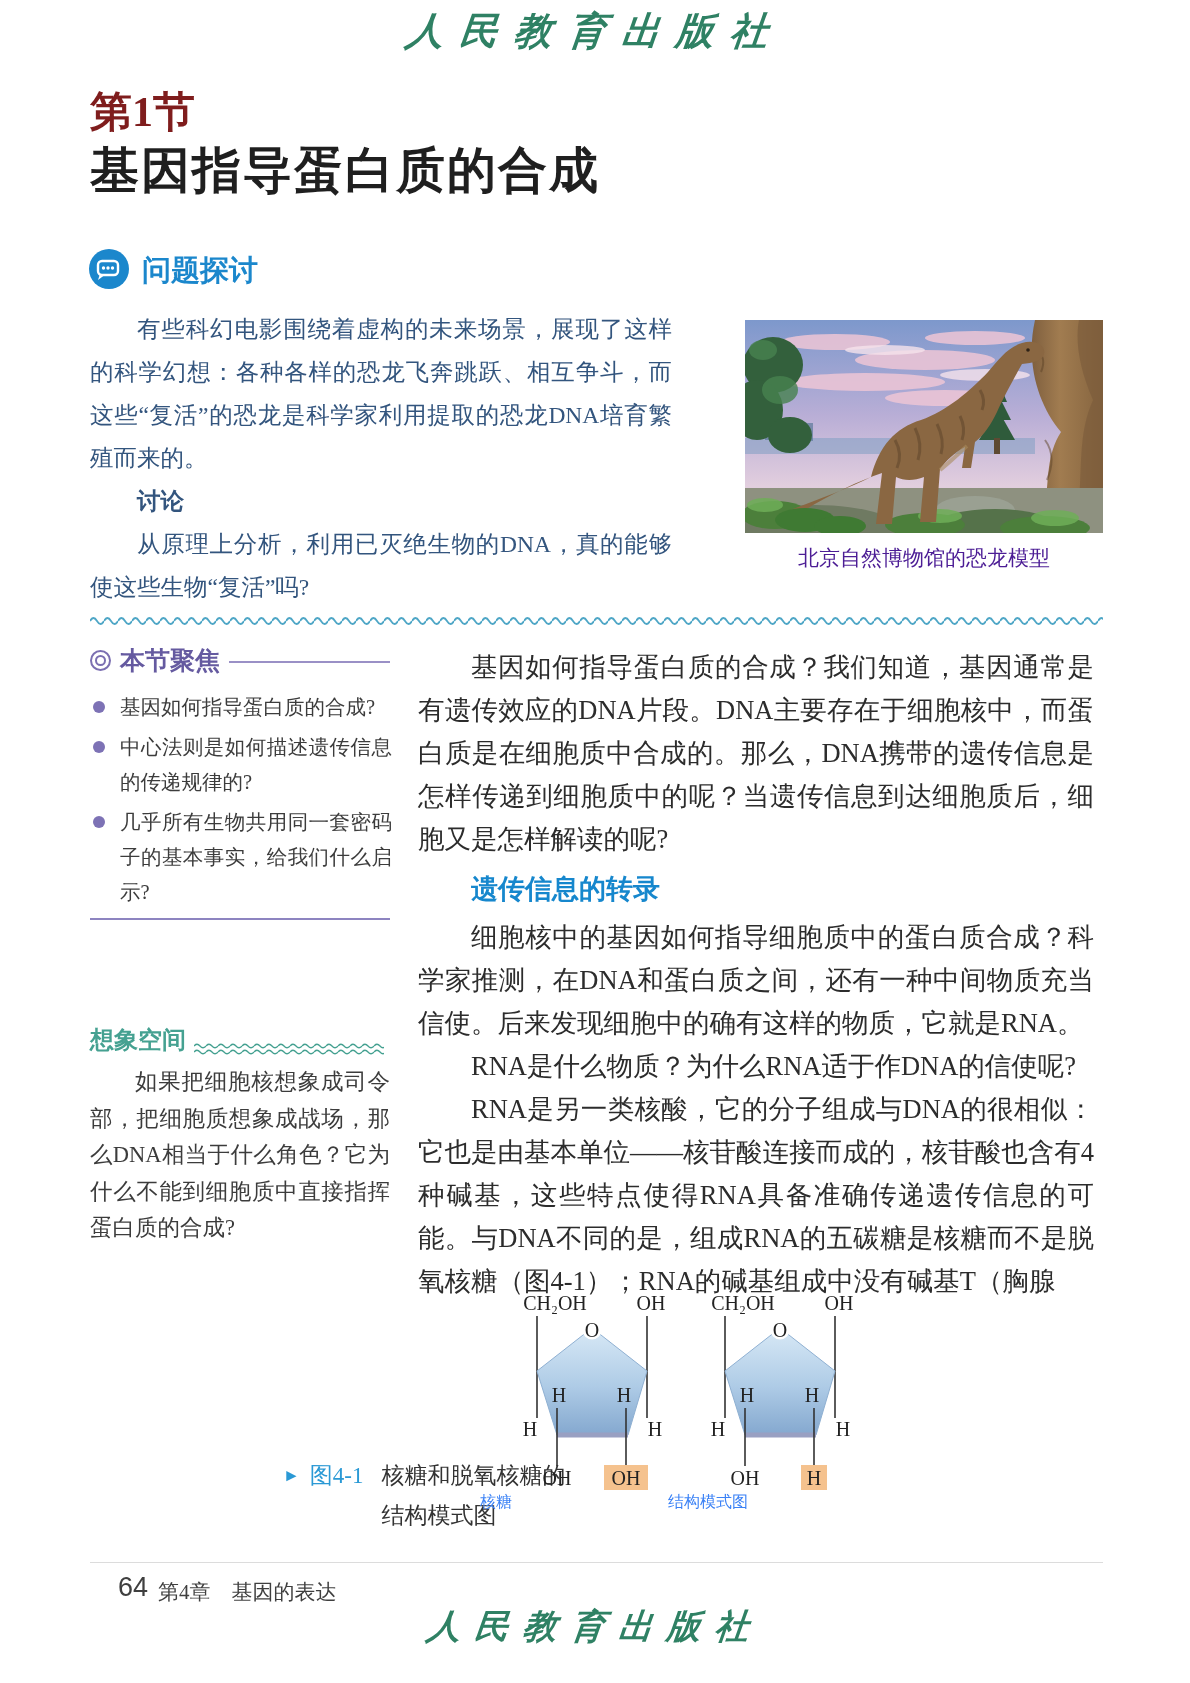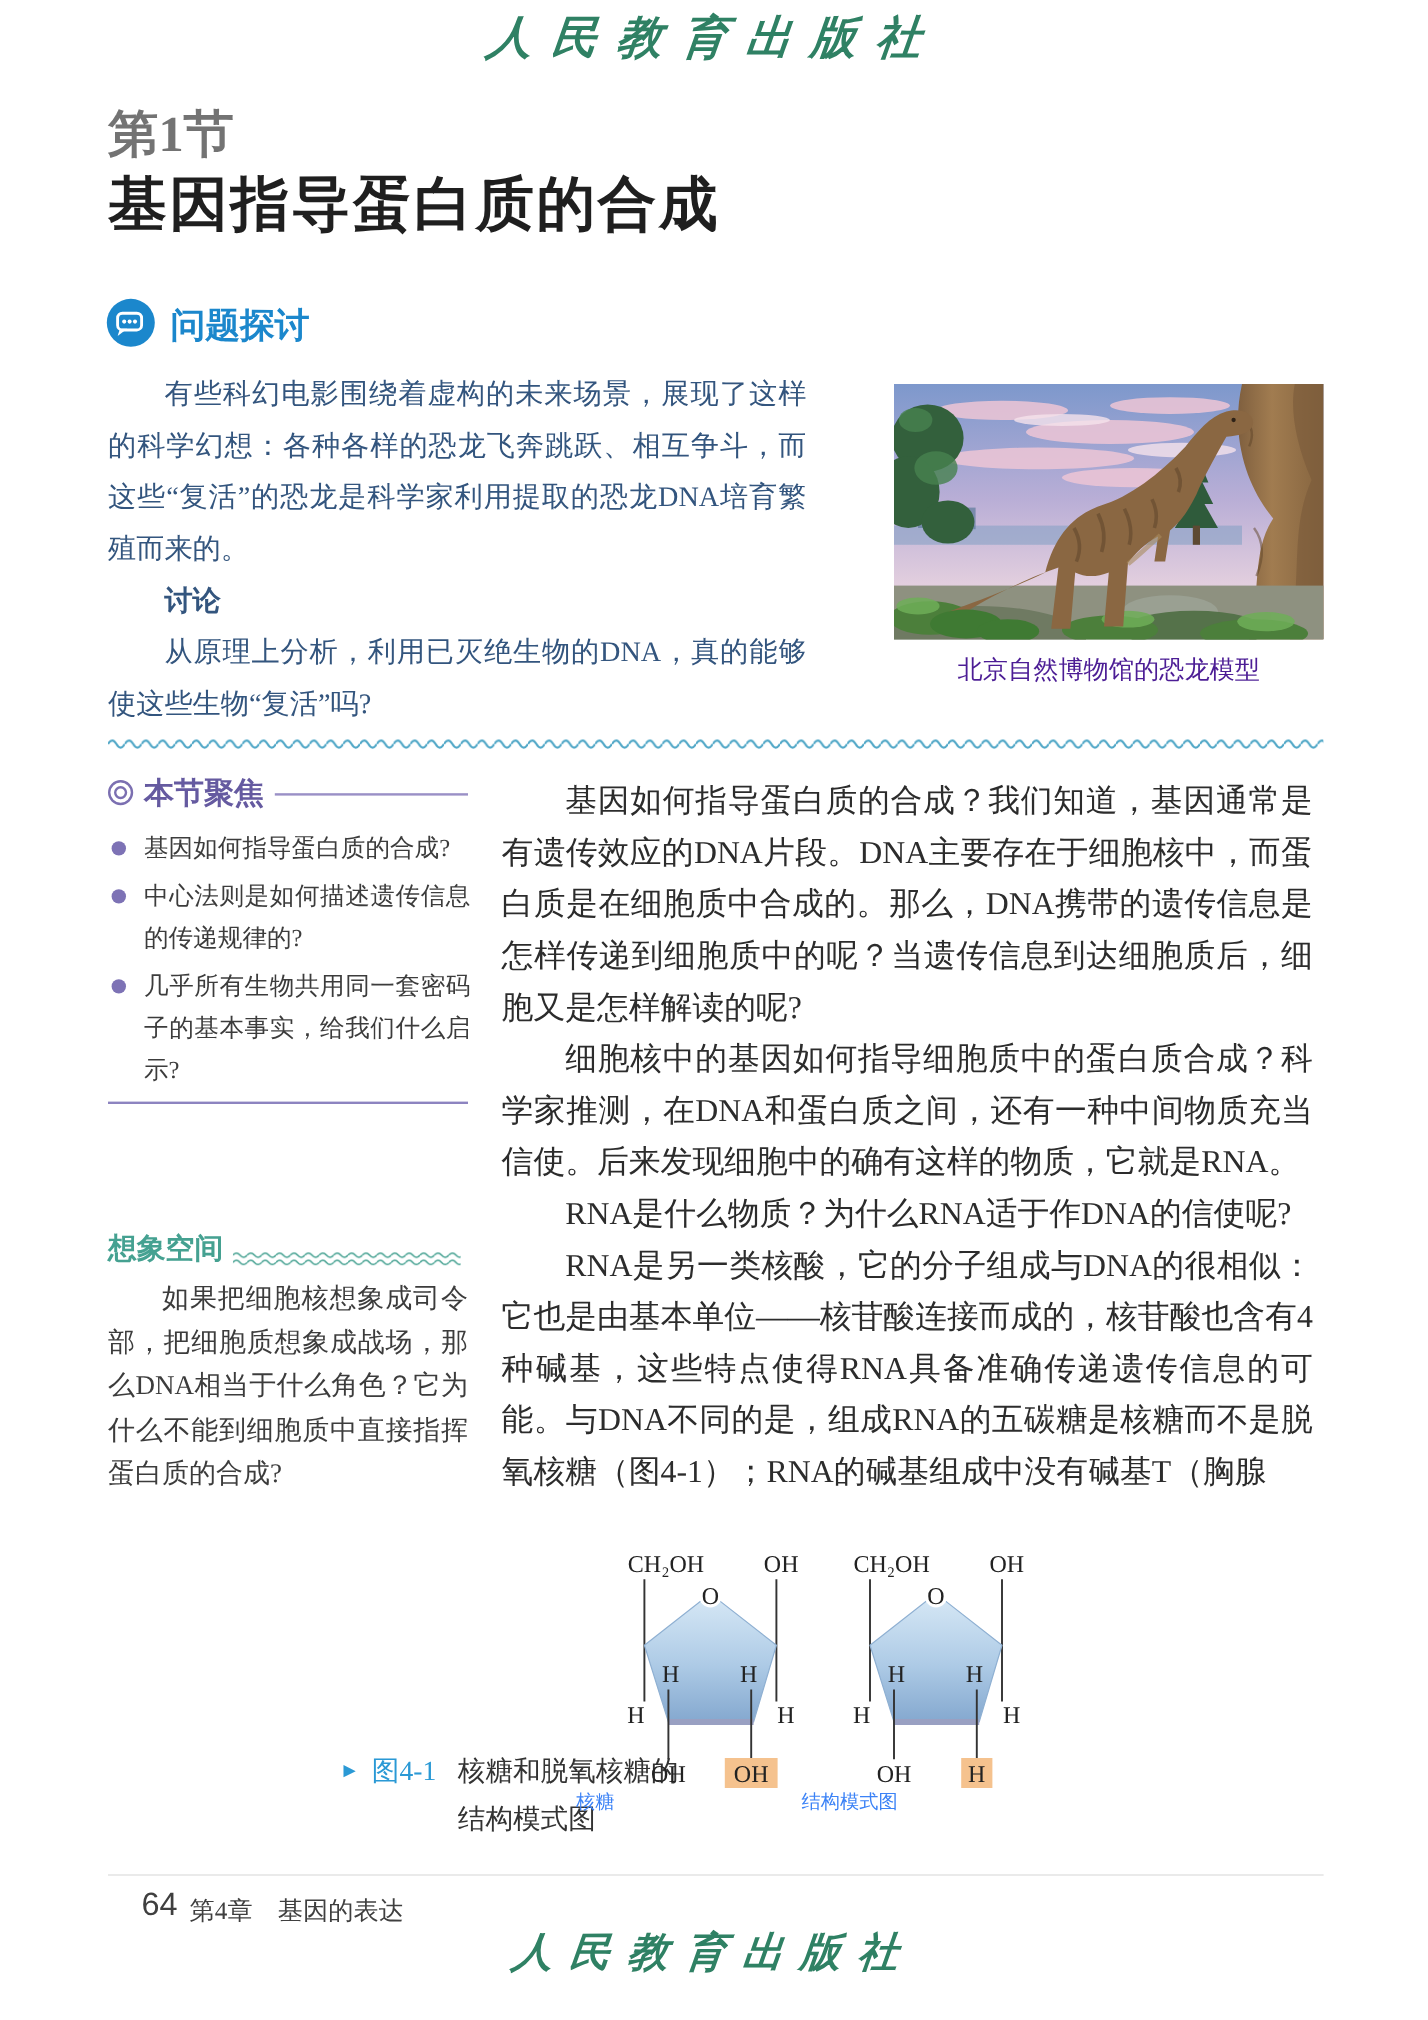--- a/index.html
+++ b/index.html
@@ -5,21 +5,21 @@
   html,body{margin:0;padding:0;background:#ffffff;}
   .page{position:relative;width:1190px;height:1683px;background:#fff;overflow:hidden;
         font-family:"Liberation Serif","DejaVu Serif",serif;color:#2e2e2e;}
   .abs{position:absolute;}
 
   .logo{left:0;right:0;text-align:center;color:#2f8164;font-family:"DejaVu Serif",serif;
         font-style:italic;font-weight:bold;transform:skewX(-6deg);}
   .logo-top{top:6px;font-size:38px;letter-spacing:16px;}
   .logo-bottom{top:1604px;font-size:34px;letter-spacing:14px;}
 
-  .sec-num{left:90px;top:84px;font-size:42px;font-weight:bold;color:#737373;}
+  .sec-num{left:90px;top:84px;font-size:42px;font-weight:bold;color:#7f1d1d;}
   .sec-title{left:90px;top:138px;font-size:49px;font-weight:bold;color:#1f1f1f;letter-spacing:2px;}
 
   .qt-head{left:88px;top:248px;display:flex;align-items:center;gap:12px;}
   .qt-head .label{font-family:"Liberation Sans","DejaVu Sans",sans-serif;font-weight:bold;
                   font-size:29px;color:#1b87cc;}
   .qt-body{left:90px;top:308px;width:582px;font-size:23.5px;line-height:43px;color:#33557e;text-align:justify;}
   .qt-body p{margin:0;text-indent:2em;}
   .qt-body .qt-label{font-weight:bold;}
 
   .photo{left:745px;top:320px;width:358px;height:213px;}
@@ -222,20 +222,21 @@
   <div class="abs imag-head">
     <span class="label">想象空间</span>
     <svg width="190" height="14">
         <rect width="190" height="14" fill="url(#waveTeal)"></rect>
       </svg>
   </div>
   <div class="abs imag-body">如果把细胞核想象成司令部，把细胞质想象成战场，那么DNA相当于什么角色？它为什么不能到细胞质中直接指挥蛋白质的合成?</div>
 
   <div class="abs main-col">
     <p>基因如何指导蛋白质的合成？我们知道，基因通常是有遗传效应的DNA片段。DNA主要存在于细胞核中，而蛋白质是在细胞质中合成的。那么，DNA携带的遗传信息是怎样传递到细胞质中的呢？当遗传信息到达细胞质后，细胞又是怎样解读的呢?</p>
+    <h3>遗传信息的转录</h3>
     <p>细胞核中的基因如何指导细胞质中的蛋白质合成？科学家推测，在DNA和蛋白质之间，还有一种中间物质充当信使。后来发现细胞中的确有这样的物质，它就是RNA。</p>
     <p>RNA是什么物质？为什么RNA适于作DNA的信使呢?</p>
     <p>RNA是另一类核酸，它的分子组成与DNA的很相似：它也是由基本单位——核苷酸连接而成的，核苷酸也含有4种碱基，这些特点使得RNA具备准确传递遗传信息的可能。与DNA不同的是，组成RNA的五碳糖是核糖而不是脱氧核糖（图4-1）；RNA的碱基组成中没有碱基T（胸腺</p>
   </div>
 
   <div class="abs fig-caption">
     <span class="marker">►</span>
     <span class="figno">图4-1</span>
     <span class="text">
       <span>核糖和脱氧核糖的</span><br>

